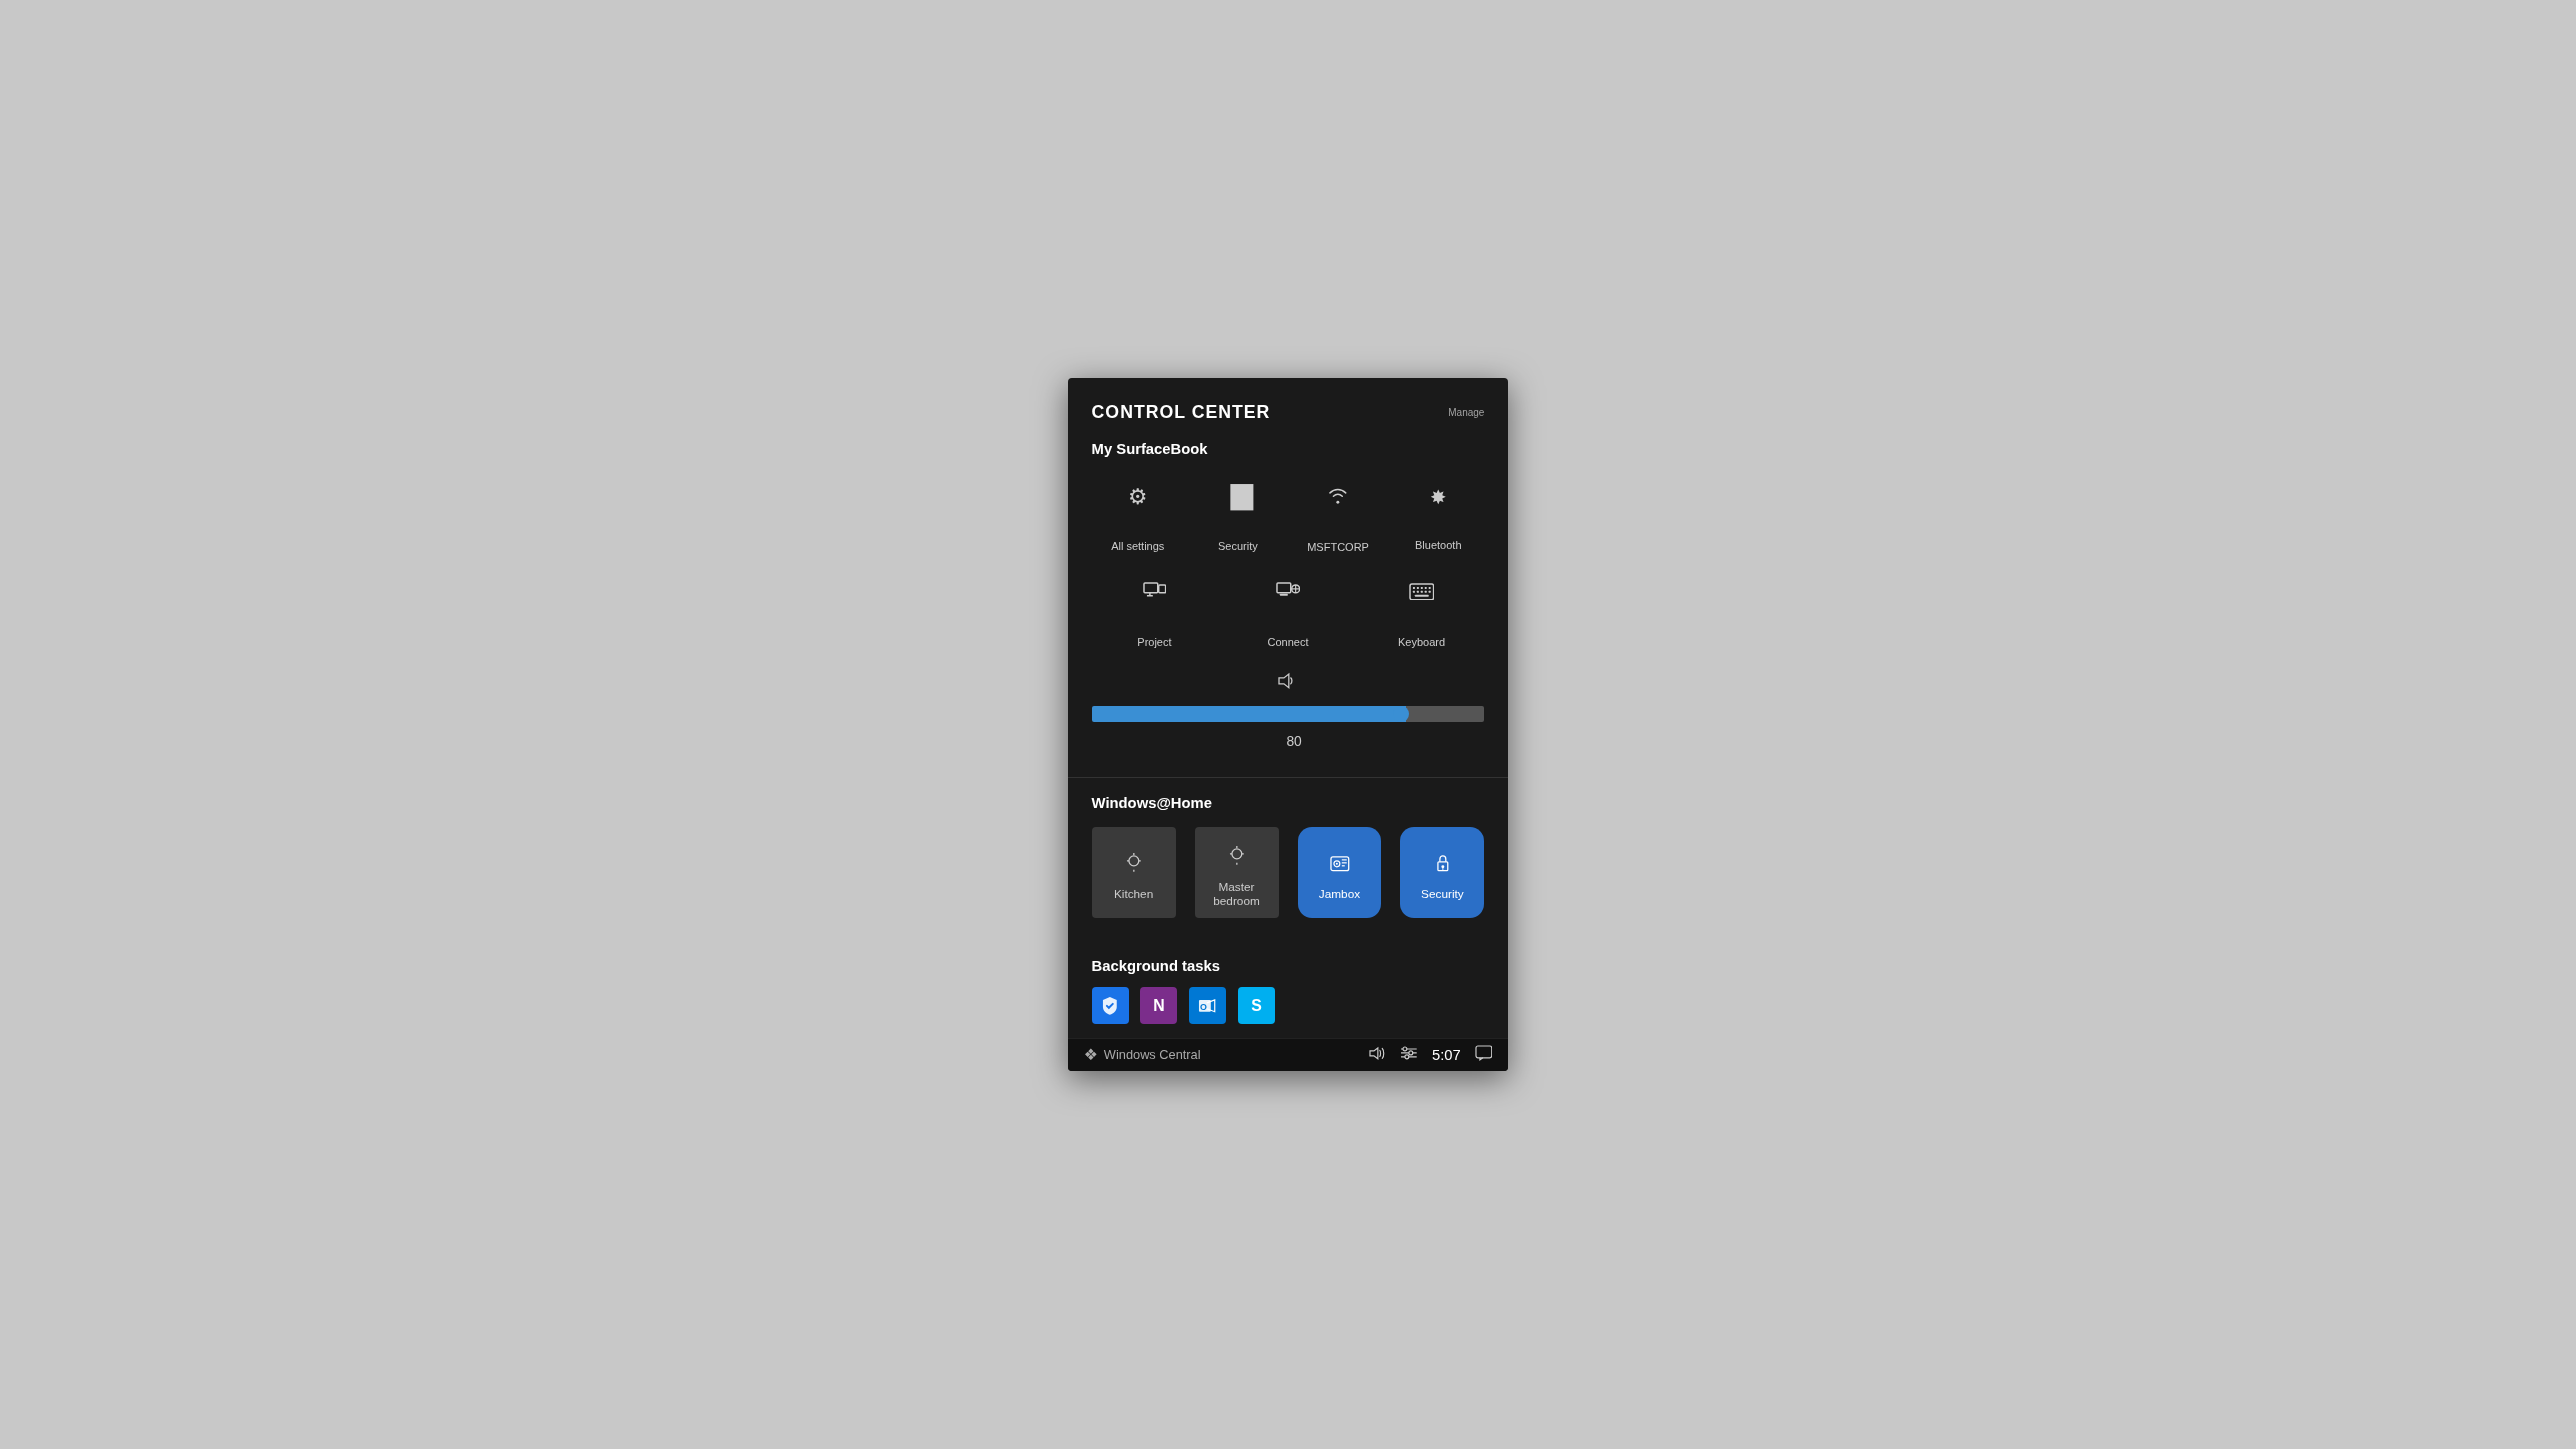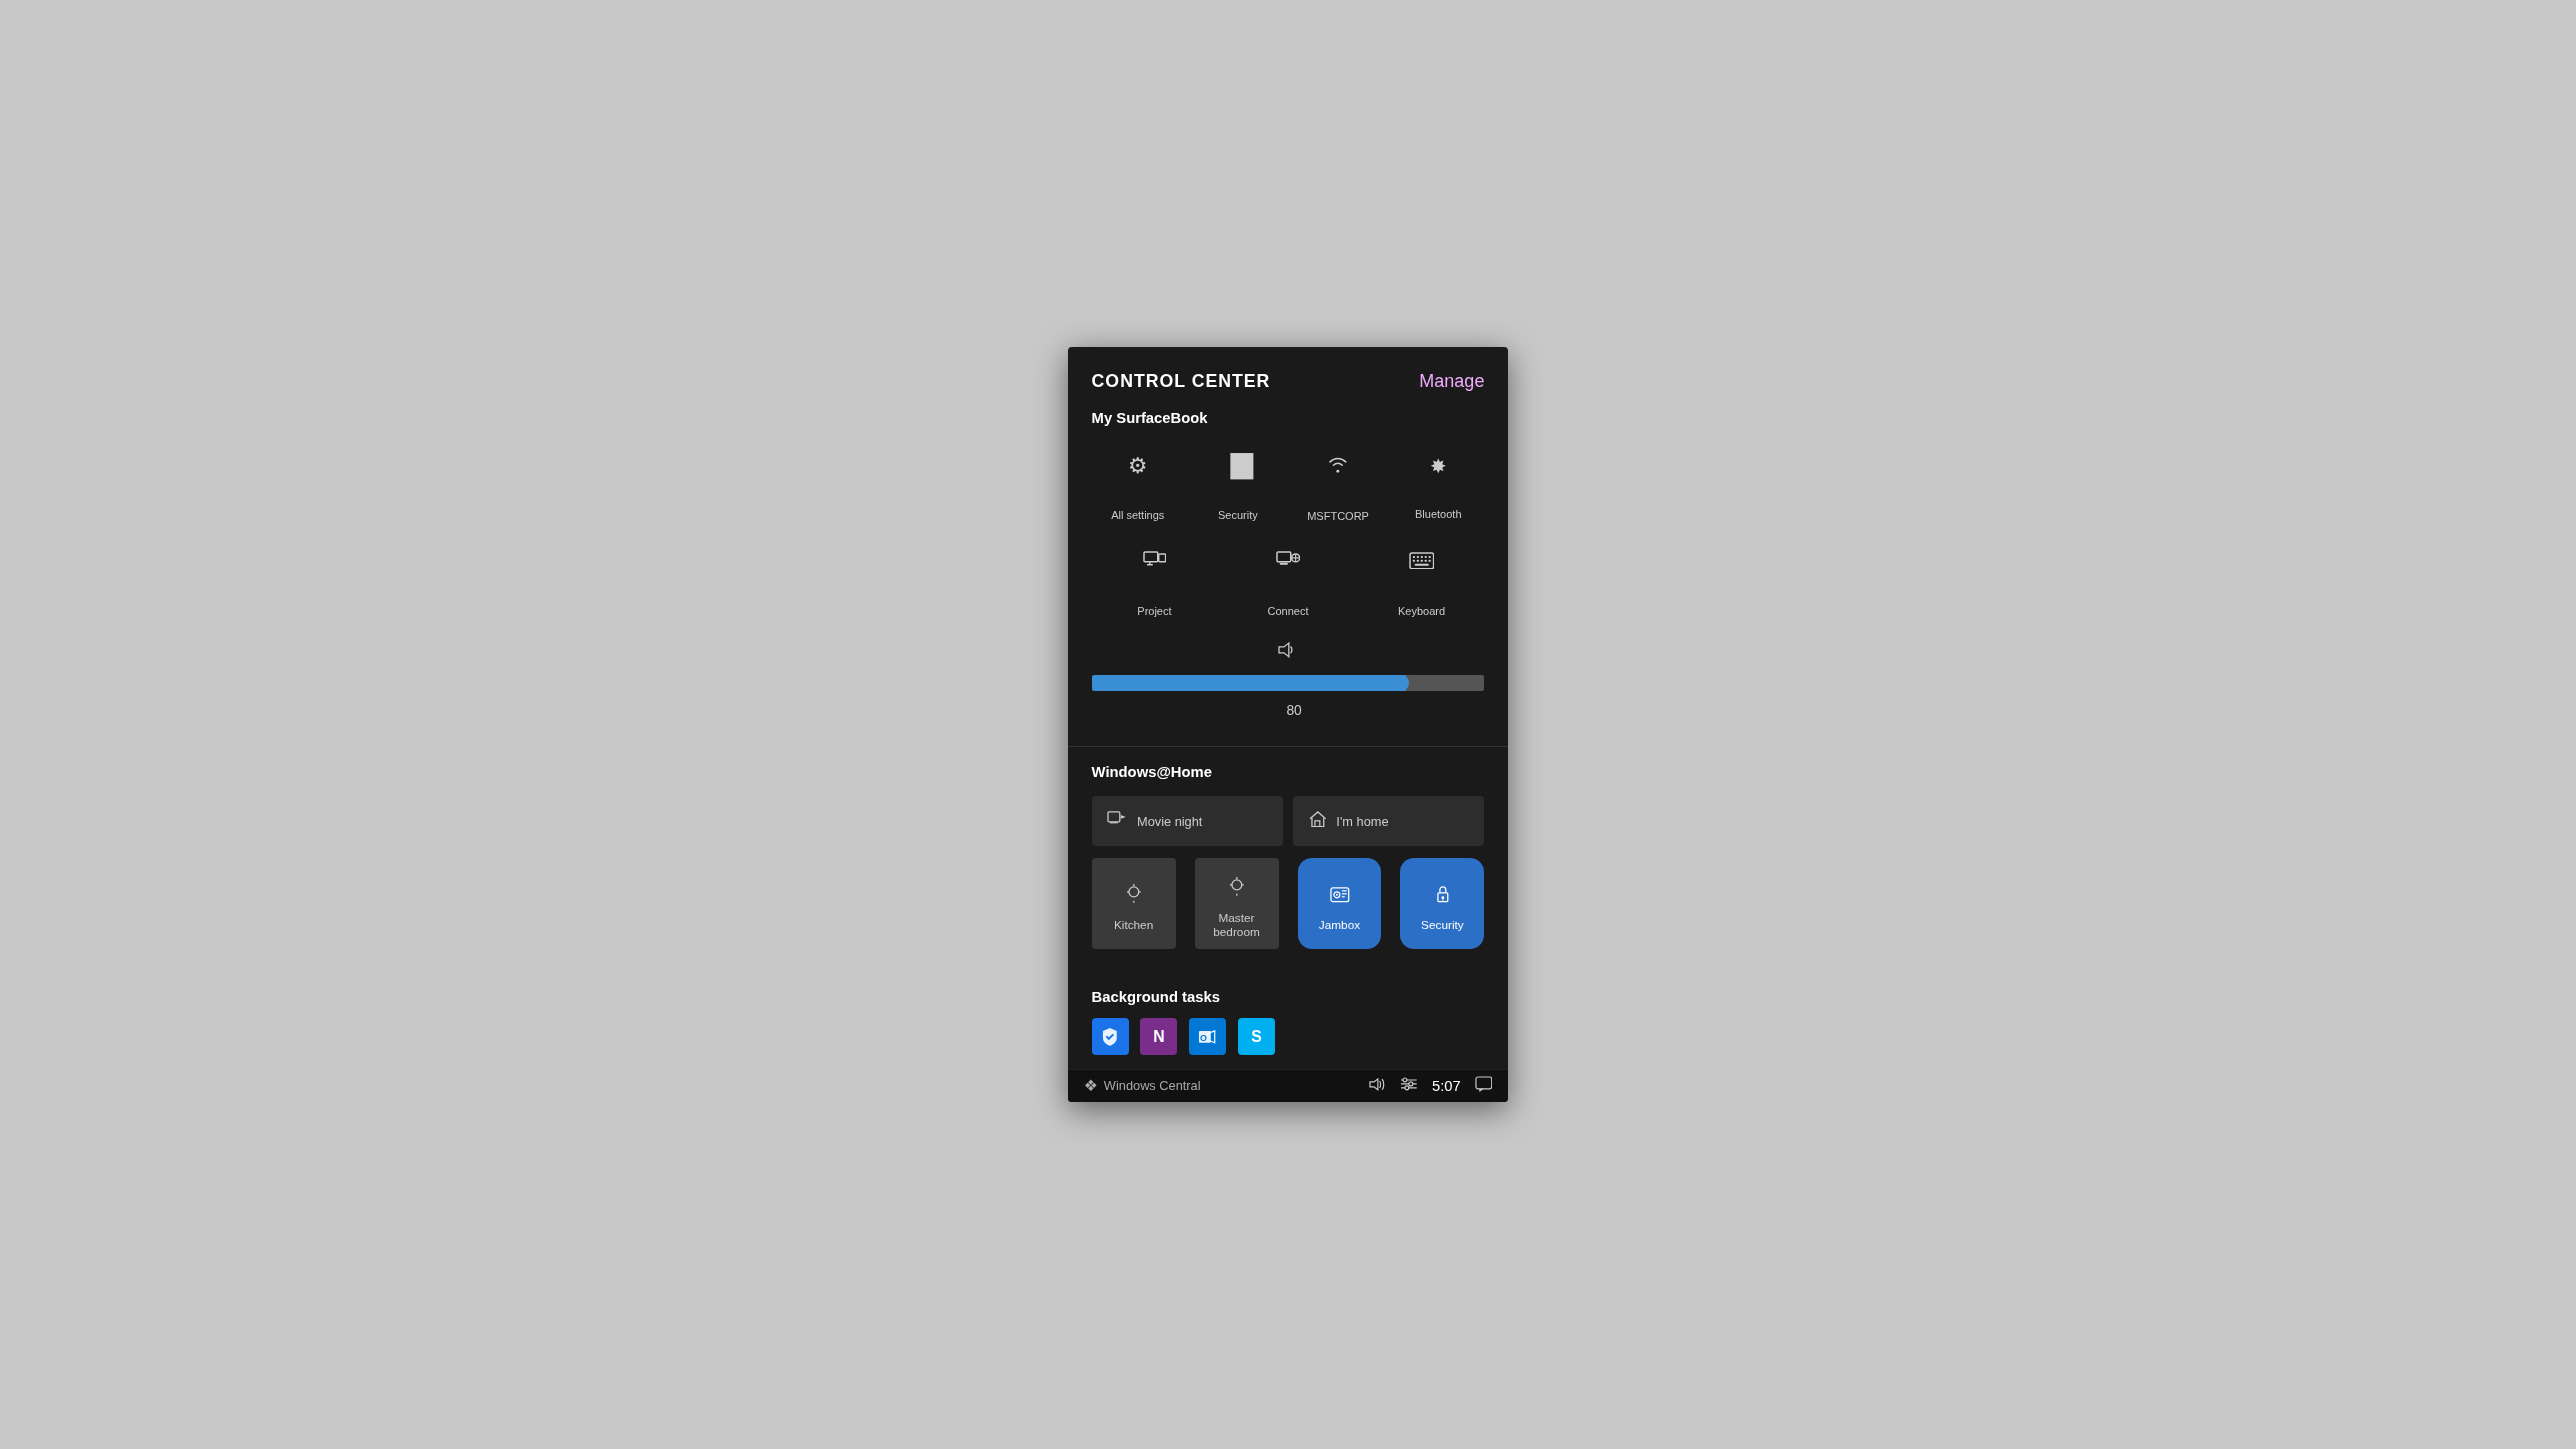--- a/index.html
+++ b/index.html
@@ -28,22 +28,22 @@
       align-items: center;
       margin-bottom: 17.7px;
     }
     .header-title {
       font-size: 17.7px;
       font-weight: 700;
       letter-spacing: 1px;
       color: #fff;
     }
     .manage-btn {
-      color: #f0abfc;
-      font-size: 18px;
+      color: #a3a3a3;
+      font-size: 10px;
       cursor: pointer;
       background: none;
       border: none;
       padding: 0;
     }
     .section-title {
       font-size: 14.8px;
       font-weight: 600;
       margin-bottom: 15.8px;
       color: #fff;
@@ -338,42 +338,20 @@
         </svg>
       </span>
       <input type="range" min="0" max="100" value="80" style="flex: 1 1 0%; background: linear-gradient(to right, rgb(58, 143, 212) 80%, rgb(85, 85, 85) 80%);">
       <span class="volume-value" id="vol-val">80</span>
     </div>
 
     <div class="divider"></div>
 
     <div class="section-title">Windows@Home</div>
 
-    <div class="scene-row">
-      <button class="scene-btn">
-        <span class="icon">
-          <svg width="19.7" height="17.7" viewBox="0 0 20 18" fill="none">
-            <rect x="1" y="2" width="12" height="10" rx="1" stroke="#ccc" stroke-width="1.3" fill="none"></rect>
-            <polygon points="14,5 19,7 14,9" fill="#ccc"></polygon>
-            <line x1="3" y1="13" x2="11" y2="13" stroke="#ccc" stroke-width="1.2"></line>
-          </svg>
-        </span>
-        <span>Movie night</span>
-      </button>
-      <button class="scene-btn">
-        <span class="icon">
-          <svg width="17.7" height="17.7" viewBox="0 0 18 18" fill="none">
-            <polyline points="1,9 9,2 17,9" stroke="#ccc" stroke-width="1.3" fill="none"></polyline>
-            <polyline points="3,8 3,17 15,17 15,8" stroke="#ccc" stroke-width="1.3" fill="none"></polyline>
-            <rect x="6" y="11" width="5" height="6" stroke="#ccc" stroke-width="1.2" fill="none"></rect>
-          </svg>
-        </span>
-        <span>I'm home</span>
-      </button>
-    </div>
 
     <div class="home-tiles">
       <button class="tile">
         <span class="icon">
           <svg width="21.7" height="21.7" viewBox="0 0 22 22" fill="none">
             <circle cx="11" cy="9" r="5" stroke="#ccc" stroke-width="1.3" fill="none"></circle>
             <line x1="11" y1="3" x2="11" y2="1" stroke="#ccc" stroke-width="1.3"></line>
             <line x1="11" y1="18" x2="11" y2="20" stroke="#ccc" stroke-width="1.3"></line>
             <line x1="6" y1="9" x2="4" y2="9" stroke="#ccc" stroke-width="1.3"></line>
             <line x1="16" y1="9" x2="18" y2="9" stroke="#ccc" stroke-width="1.3"></line>

